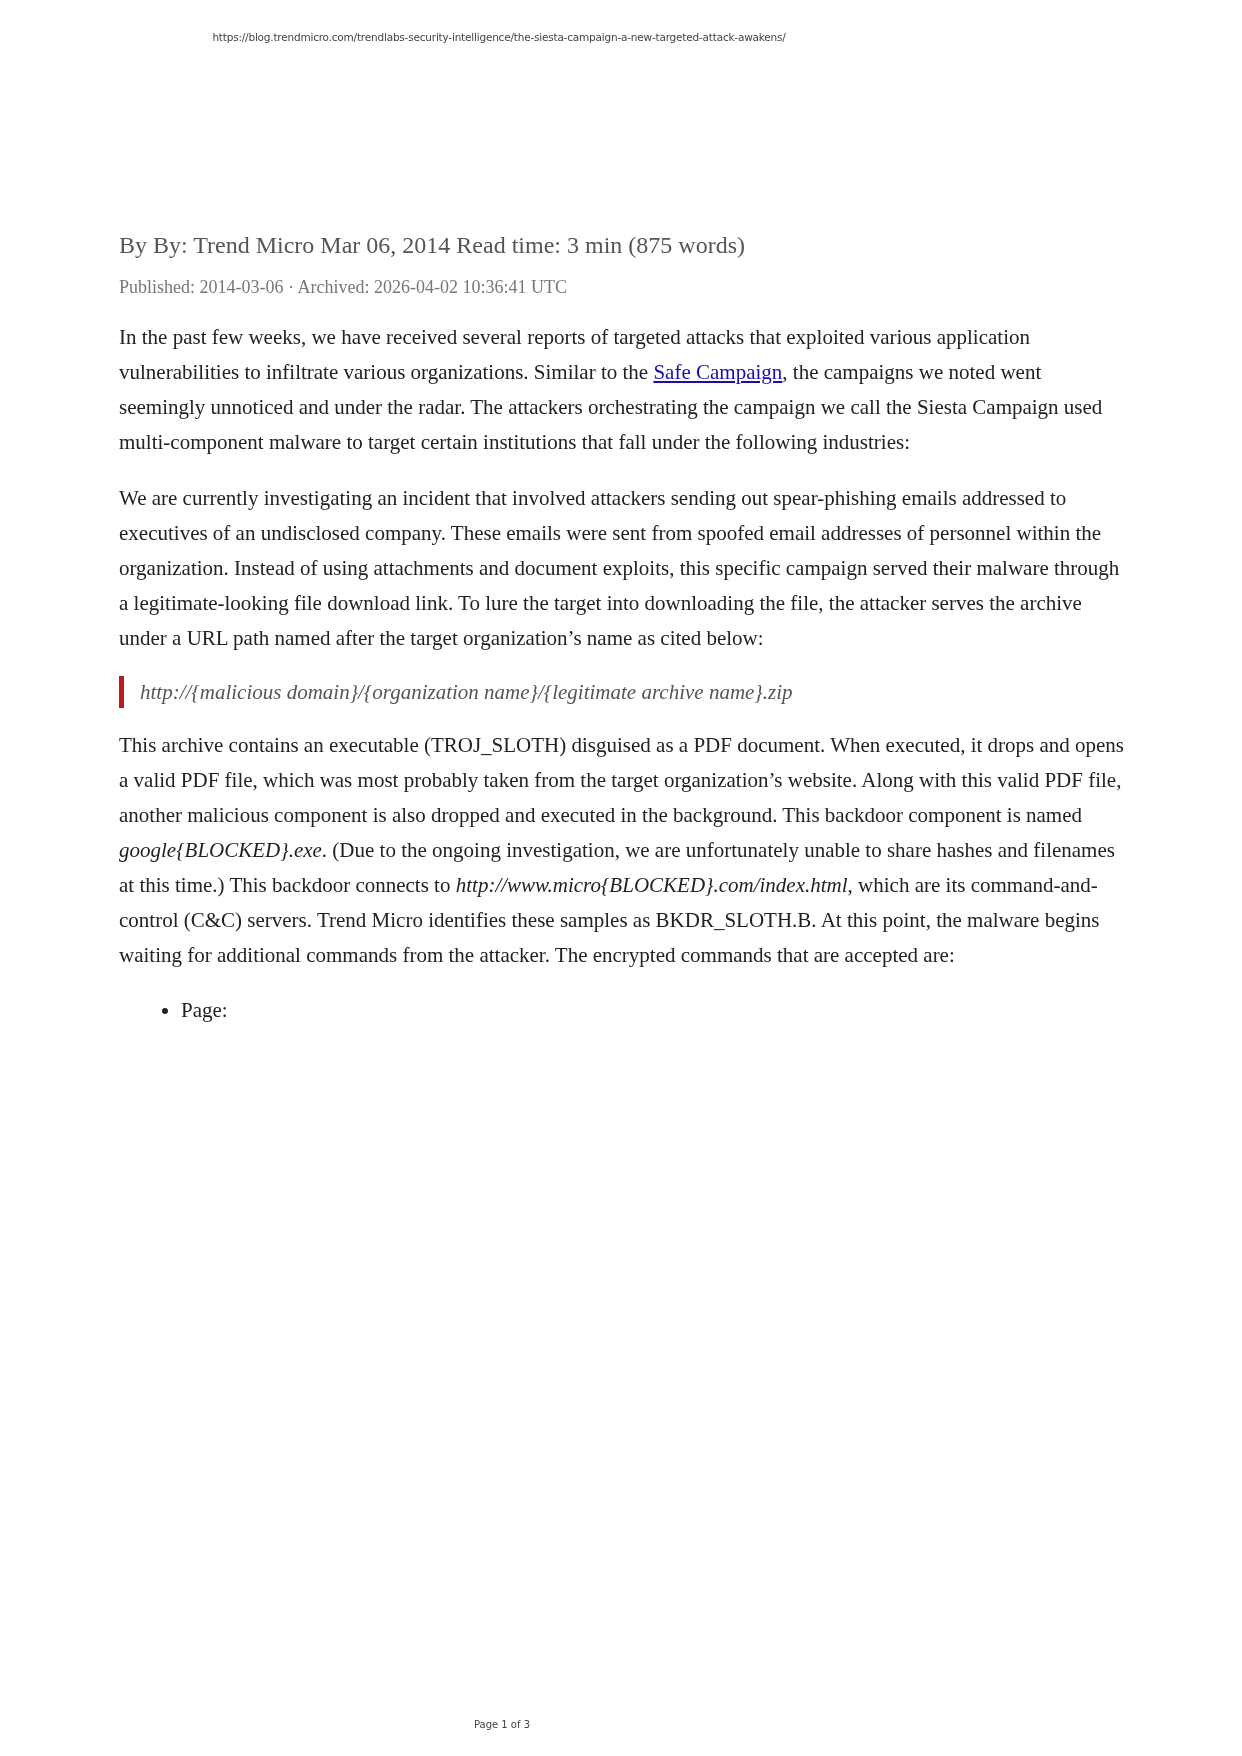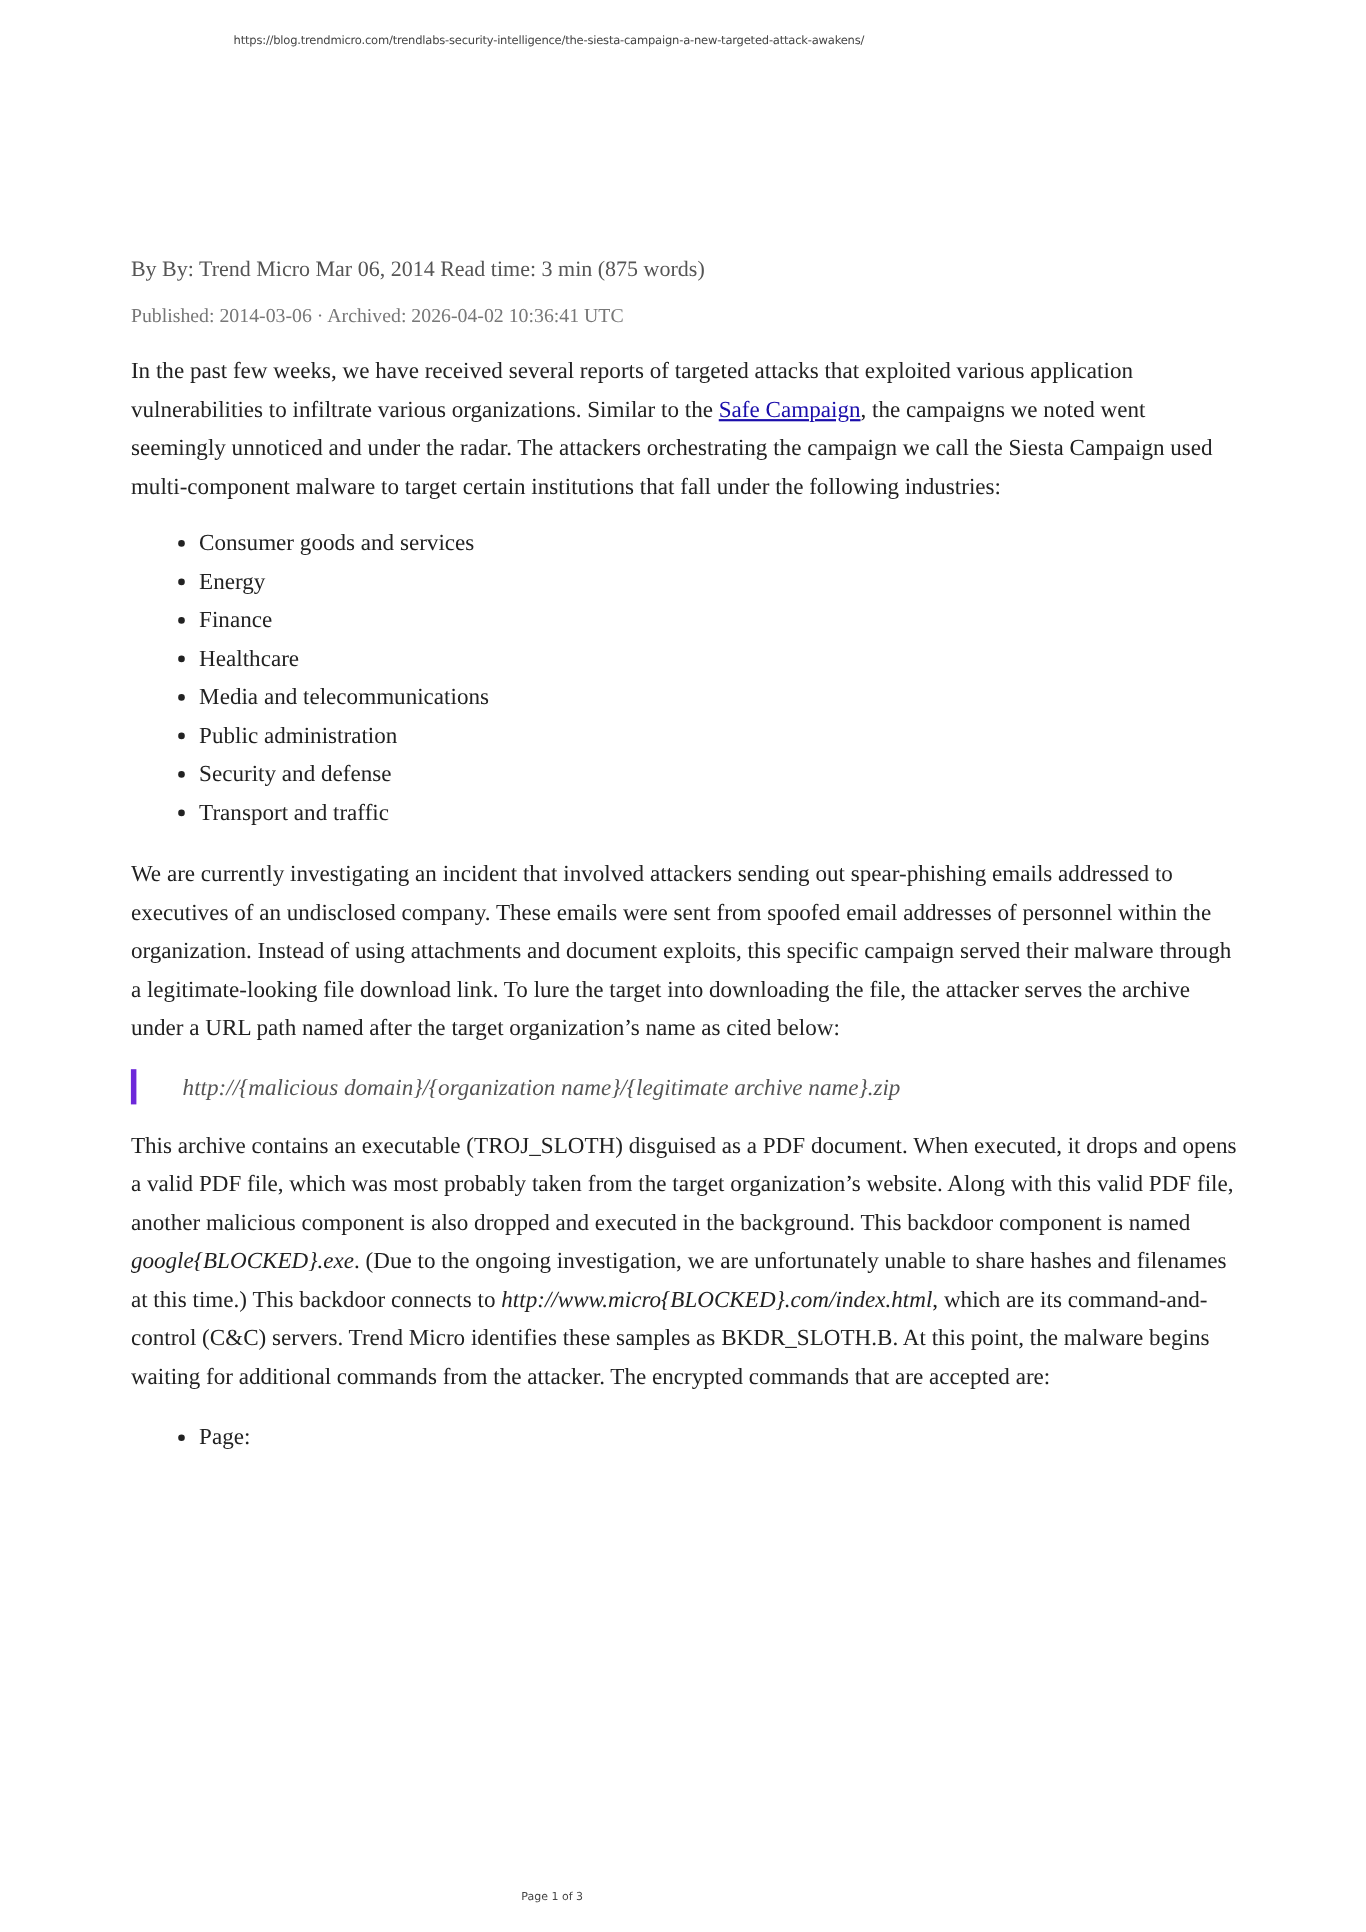--- a/index.html
+++ b/index.html
@@ -13,60 +13,50 @@
     font-family: "DejaVu Sans", sans-serif; font-size: 10px; color: #444;
   }
   .article {
     position: absolute; left: 119px; top: 210px; width: 1010px;
     font-family: "Liberation Serif", serif;
   }
   h1 {
     margin: 0; font-size: 35px; font-weight: bold; color: #1a1a1a; line-height: 52px;
     letter-spacing: -0.2px;
   }
-  .byline { margin-top: 20px; font-size: 20px; color: #555; line-height: 30px; }
+  .byline { margin-top: 20px; font-size: 24px; color: #555; line-height: 30px; }
   .pubinfo { margin-top: 14px; font-size: 18px; color: #777; line-height: 26px; }
   p { margin: 0; font-size: 21px; line-height: 35px; color: #222; }
   .p-intro { margin-top: 20px; }
   ul { margin: 0; padding-left: 62px; font-size: 21px; line-height: 35px; color: #222; }
   ul li { margin: 0; padding: 0; }
   .list-industries { margin-top: 16px; }
   .p-threat { margin-top: 19px; }
   h3 { margin: 20px 0 0 0; font-size: 21px; font-weight: bold; line-height: 35px; color: #1a1a1a; }
   .p-invest { margin-top: 21px; }
   blockquote {
-    margin: 20px 0 0 0; padding: 0 0 0 42px; border-left: 5px solid #6d28d9;
+    margin: 20px 0 0 0; padding: 0 0 0 16px; border-left: 5px solid #b91c1c;
     font-style: italic; font-size: 21px; line-height: 32px; color: #555;
   }
   .p-archive { margin-top: 20px; }
   .list-commands { margin-top: 20px; }
   a { color: #1a0dab; text-decoration: underline; }
   em { font-style: italic; }
 </style>
 </head>
 <body>
 
 <div class="url-header">https://blog.trendmicro.com/trendlabs-security-intelligence/the-siesta-campaign-a-new-targeted-attack-awakens/</div>
 
 <div class="article">
   <div class="byline">By By: Trend Micro Mar 06, 2014 Read time: 3 min (875 words)</div>
   <div class="pubinfo">Published: 2014-03-06 · Archived: 2026-04-02 10:36:41 UTC</div>
 
   <p class="p-intro"><span>In the past few weeks, we have received several reports of targeted attacks that exploited various application vulnerabilities to infiltrate various organizations. Similar to the </span><a href="#">Safe Campaign</a><span>, the campaigns we noted went seemingly unnoticed and under the radar. The attackers orchestrating the campaign we call the Siesta Campaign used multi-component malware to target certain institutions that fall under the following industries:</span></p>
 
-  <ul class="list-industries">
-    <li>Consumer goods and services</li>
-    <li>Energy</li>
-    <li>Finance</li>
-    <li>Healthcare</li>
-    <li>Media and telecommunications</li>
-    <li>Public administration</li>
-    <li>Security and defense</li>
-    <li>Transport and traffic</li>
-  </ul>
 
 
 
   <p class="p-invest">We are currently investigating an incident that involved attackers sending out spear-phishing emails addressed to executives of an undisclosed company. These emails were sent from spoofed email addresses of personnel within the organization. Instead of using attachments and document exploits, this specific campaign served their malware through a legitimate-looking file download link. To lure the target into downloading the file, the attacker serves the archive under a URL path named after the target organization’s name as cited below:</p>
 
   <blockquote>http://{malicious domain}/{organization name}/{legitimate archive name}.zip</blockquote>
 
   <p class="p-archive"><span>This archive contains an executable (TROJ_SLOTH) disguised as a PDF document. When executed, it drops and opens a valid PDF file, which was most probably taken from the target organization’s website. Along with this valid PDF file, another malicious component is also dropped and executed in the background. This backdoor component is named </span><em>google{BLOCKED}.exe</em><span>. (Due to the ongoing investigation, we are unfortunately unable to share hashes and filenames at this time.) This backdoor connects to </span><em>http://www.micro{BLOCKED}.com/index.html</em><span>, which are its command-and-control (C&amp;C) servers. Trend Micro identifies these samples as BKDR_SLOTH.B. At this point, the malware begins waiting for additional commands from the attacker. The encrypted commands that are accepted are:</span></p>
 
   <ul class="list-commands">

